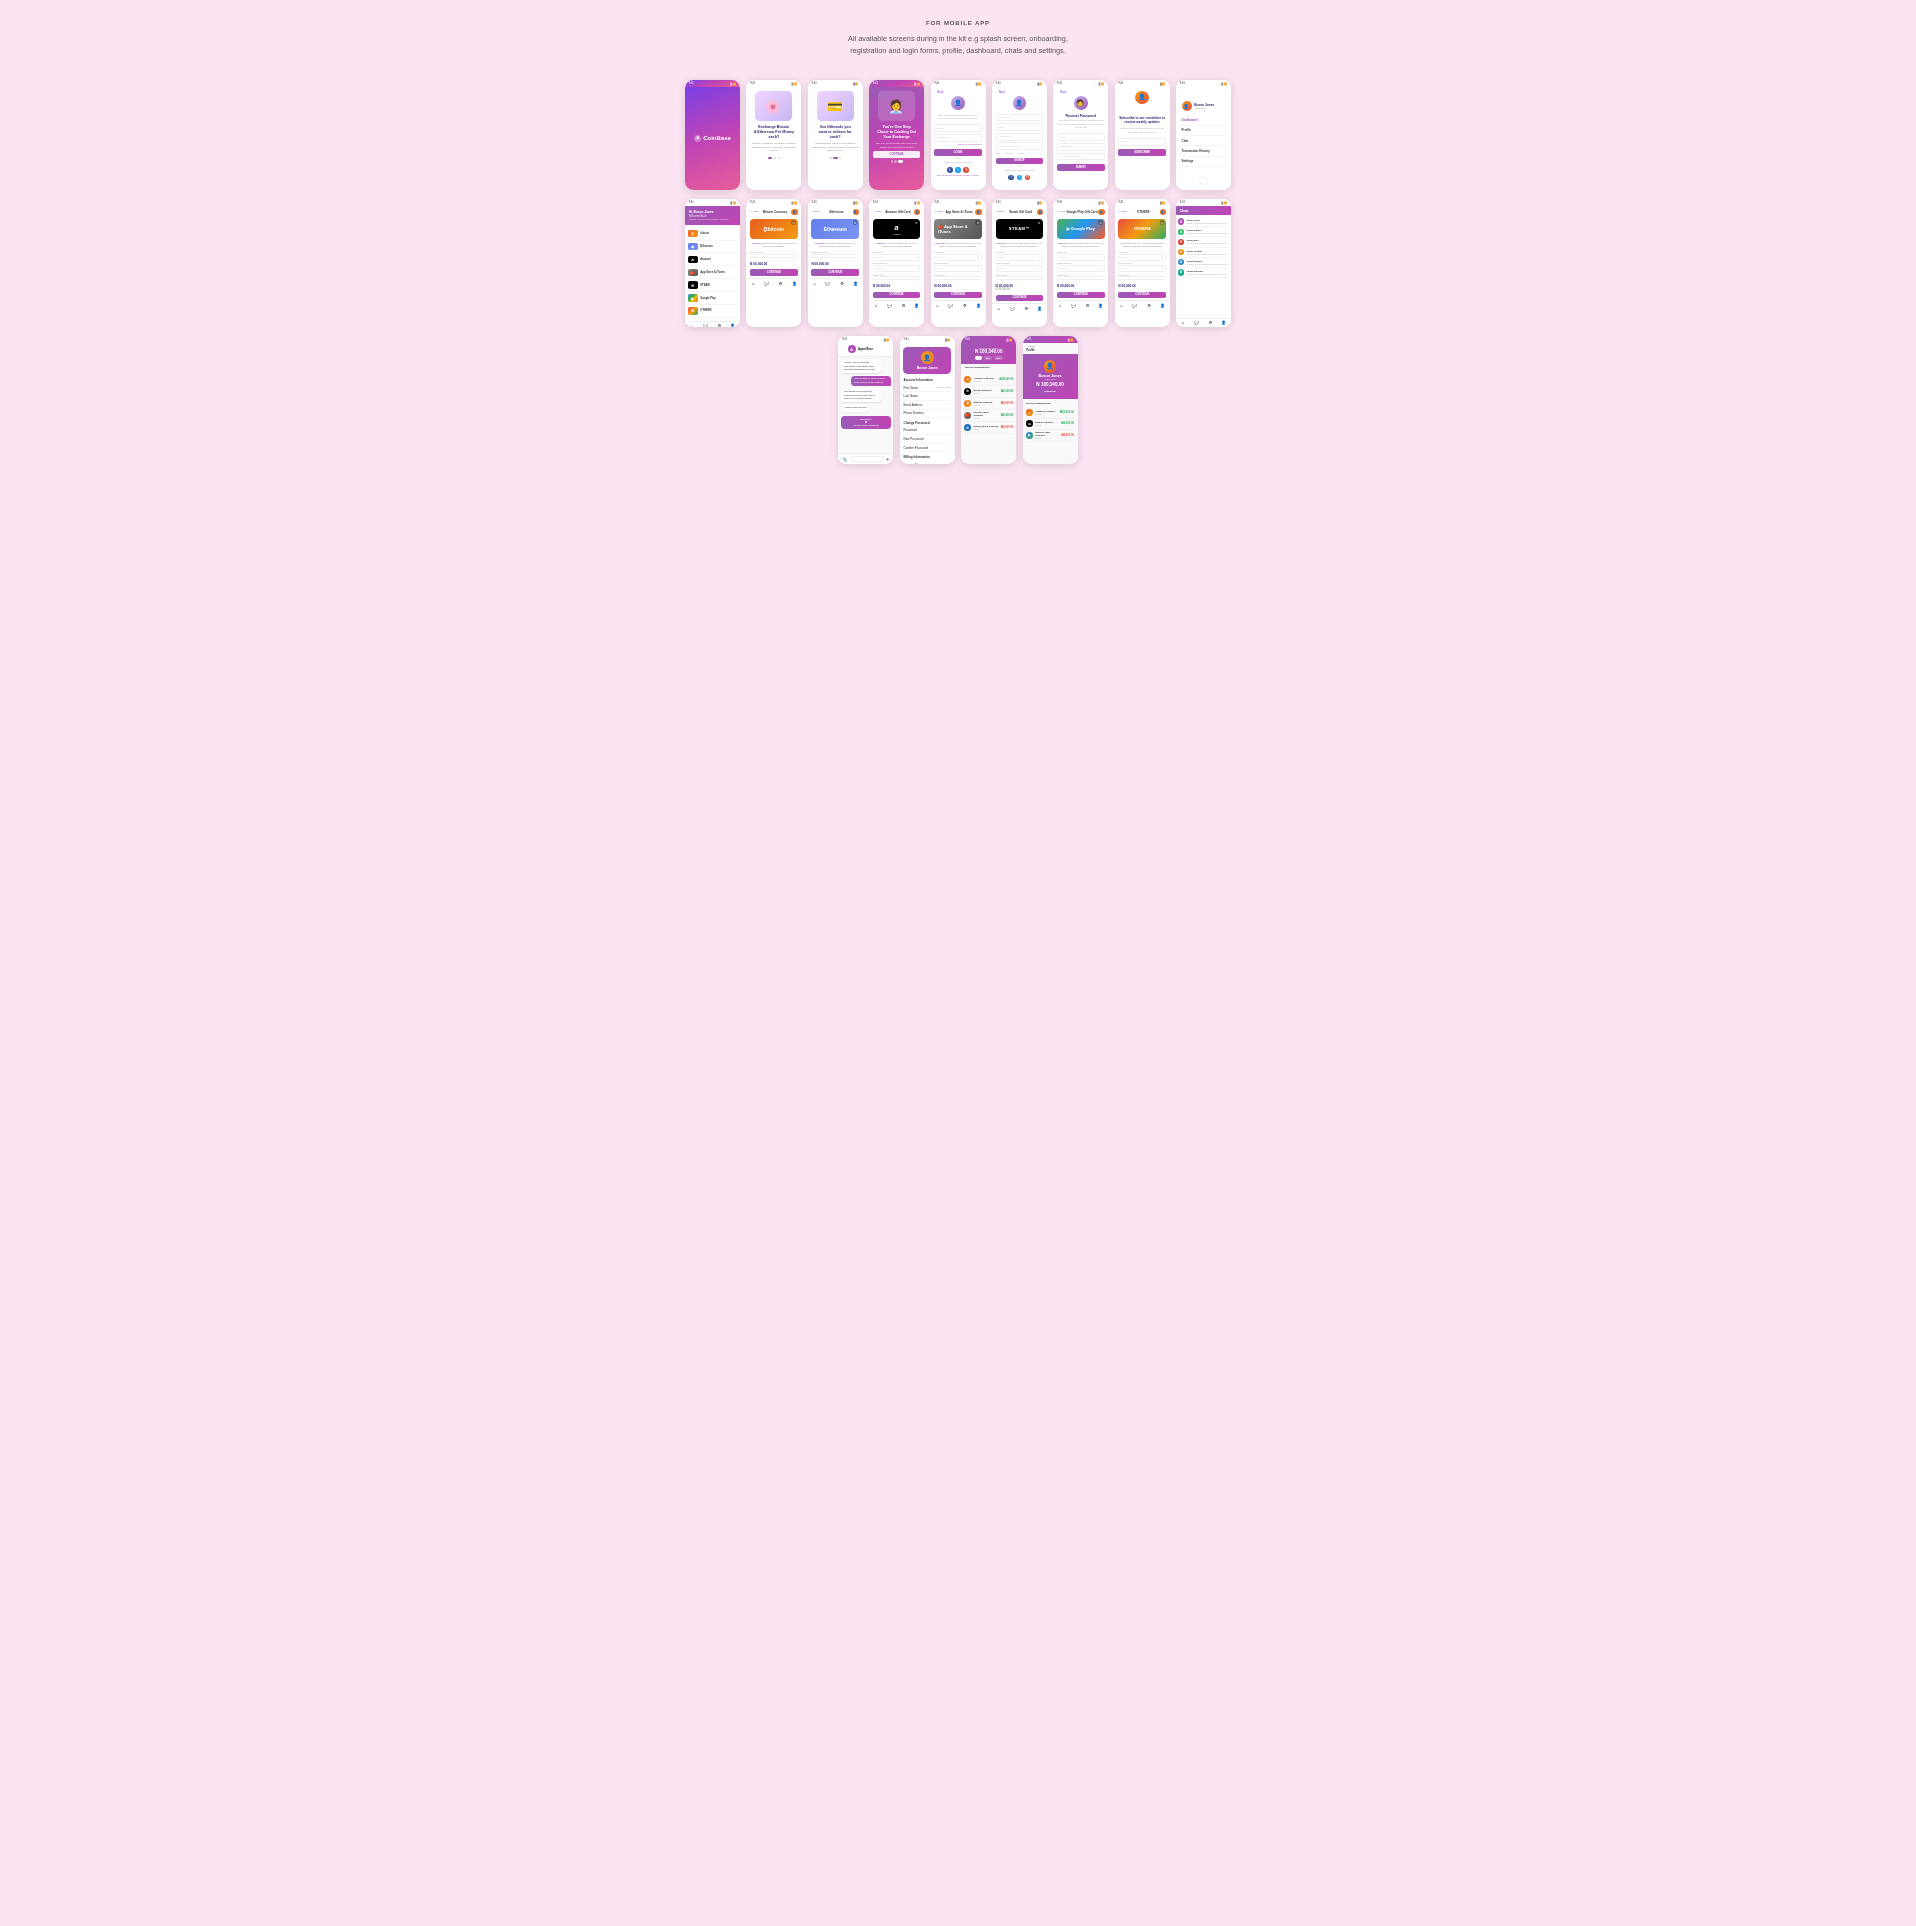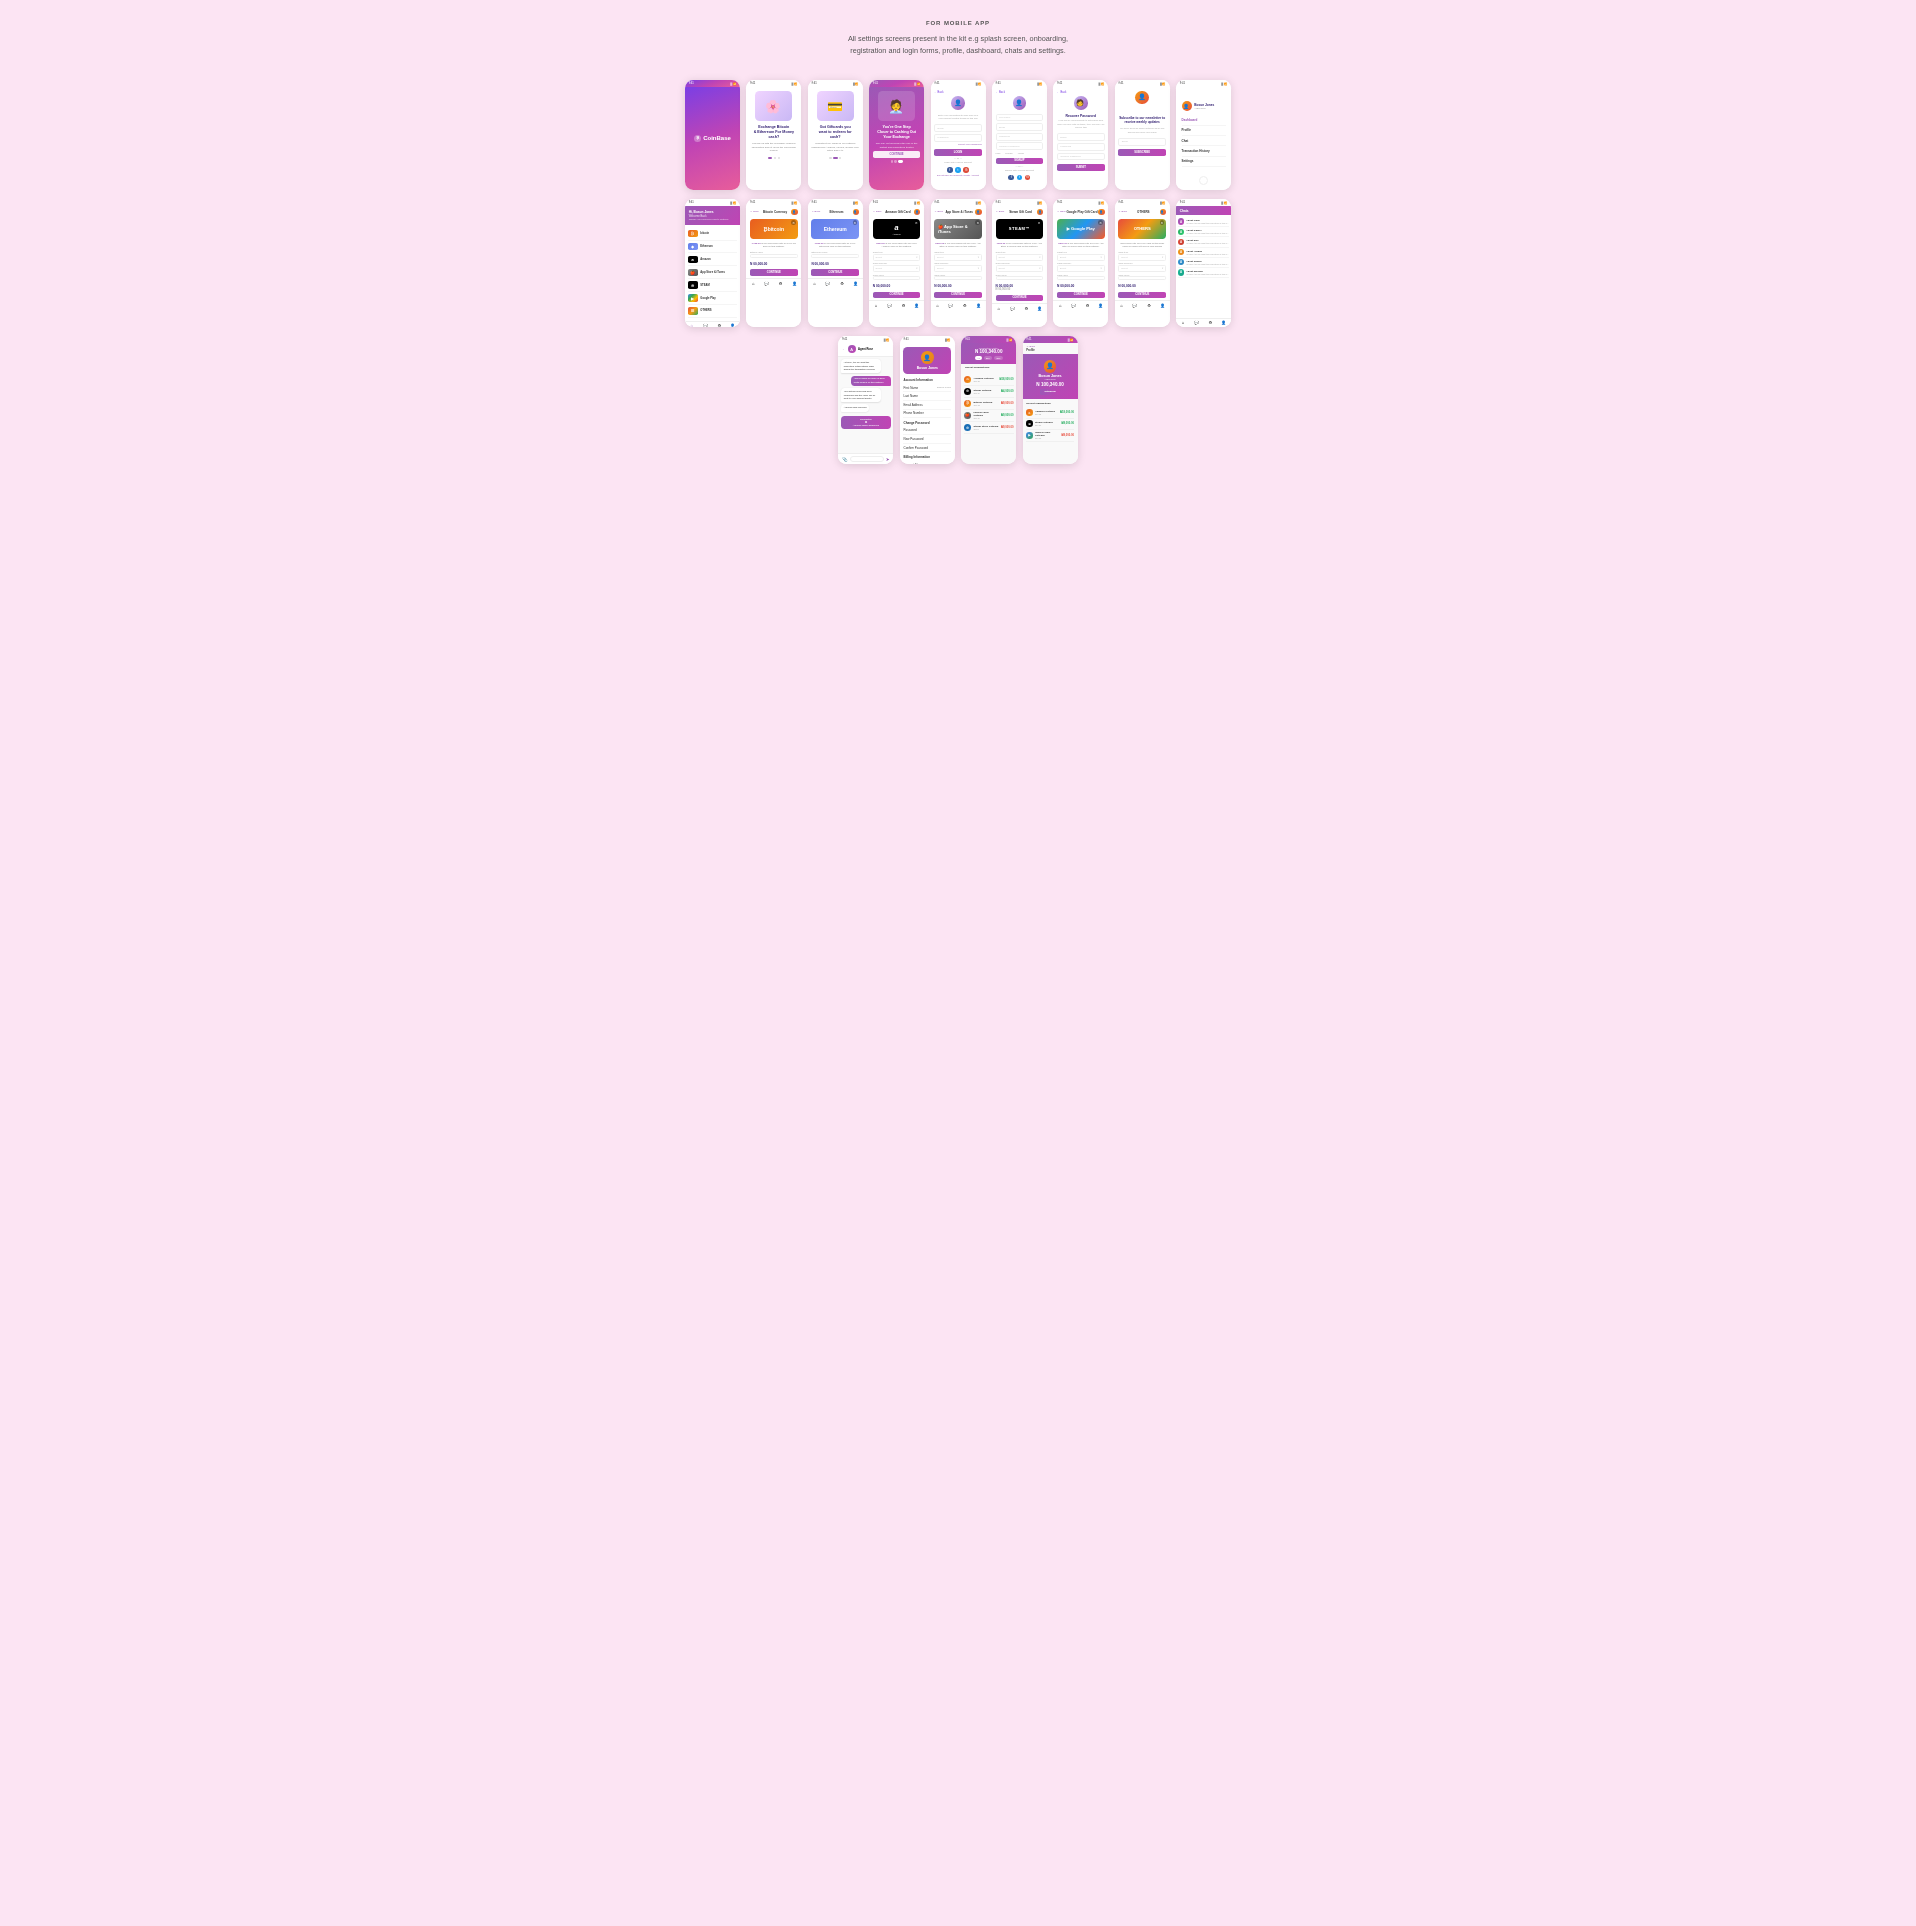--- a/index.html
+++ b/index.html
@@ -643,21 +643,21 @@
     .google-gradient { background: linear-gradient(135deg, #4285f4, #34a853, #fbbc04, #ea4335); }
     .others-gradient { background: linear-gradient(135deg, #e74c3c, #f39c12, #27ae60); }
 
   </style>
 </head>
 <body>
 
 <div>
   <div class="page-header">
     <p class="for-mobile">FOR MOBILE APP</p>
-    <p>All settings screens present in the kit e.g splash screen, onboarding, registration and login forms, profile, dashboard, chats and settings.</p>
+    <p>All available screens during in the kit e.g splash screen, onboarding, registration and login forms, profile, dashboard, chats and settings.</p>
   </div>
 </div>
 
 <div class="screens-grid">
 
   <div class="screens-row section-row-1">
 
     <div class="phone" style="height:110px;">
       <div class="phone-status" style="background:linear-gradient(160deg,#7b3fe4,#c044b4,#e85d9a);color:#fff;">
         <span>9:41</span>

